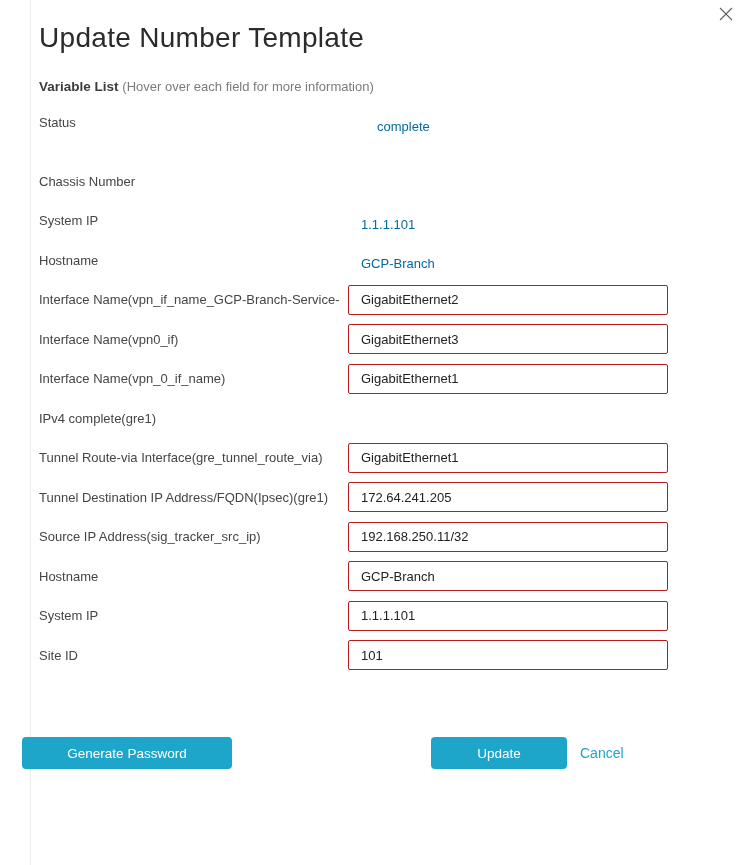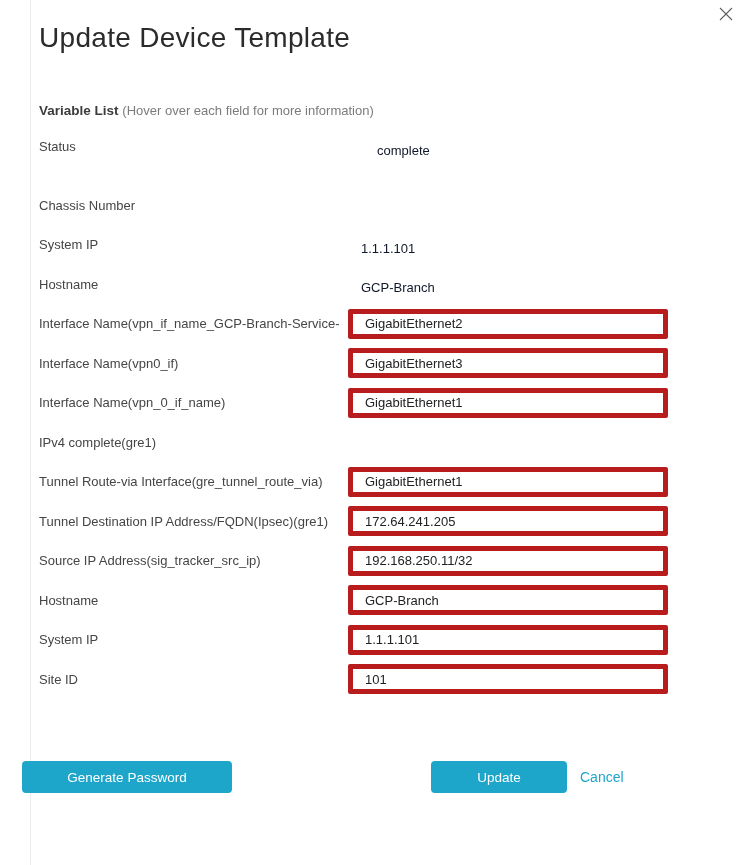--- a/index.html
+++ b/index.html
@@ -26,21 +26,21 @@
   .dialog-title {
     margin: 0;
     padding: 21px 0 0 39px;
     font-size: 28px;
     font-weight: 400;
     letter-spacing: 0.3px;
     color: #2b2b2b;
     line-height: 34px;
   }
   .section-head {
-    margin: 48px 0 0 39px;
+    margin: 24px 0 0 39px;
     font-size: 13.5px;
     line-height: 16px;
     color: #4a4a4a;
   }
   .section-head .sec-title { font-weight: bold; color: #3c3c3c; }
   .section-head .sec-hint { color: #7b7b7b; font-size: 13px; }
   .rows { margin-top: 8px; }
   .row {
     height: 39.5px;
     display: flex;
@@ -58,27 +58,27 @@
     overflow: hidden;
   }
   .row-value {
     flex: 1 1 auto;
     min-width: 0;
   }
   .row-value-text {
     display: inline-block;
     padding-left: 13px;
     font-size: 13px;
-    color: #0f172a;
+    color: #0369a1;
     margin-top: 8px;
   }
   .row-input-box {
     width: 320px;
     height: 30px;
-    border: 5px solid #b91c1c;
+    border: 1px solid #b91c1c;
     border-radius: 2px;
     background: #ffffff;
     padding: 0 12px;
     font-family: "Liberation Sans", sans-serif;
     font-size: 13px;
     color: #222;
     outline: none;
   }
   .footer {
     position: relative;
@@ -116,21 +116,21 @@
 <div class="dialog">
   <div class="edge-line"></div>
 
   <span class="close-btn">
     <svg width="16" height="16" viewBox="0 0 16 16">
       <line x1="2" y1="2" x2="14" y2="14" stroke="#5f5f5f" stroke-width="1.1"></line>
       <line x1="14" y1="2" x2="2" y2="14" stroke="#5f5f5f" stroke-width="1.1"></line>
     </svg>
   </span>
 
-  <h1 class="dialog-title">Update Device Template</h1>
+  <h1 class="dialog-title">Update Number Template</h1>
 
   <div class="section-head">
     <span class="sec-title">Variable List</span>
     <span class="sec-hint">(Hover over each field for more information)</span>
   </div>
 
   <div class="rows">
   <div class="row">
     <div class="row-label">Status</div>
     <div class="row-value">

